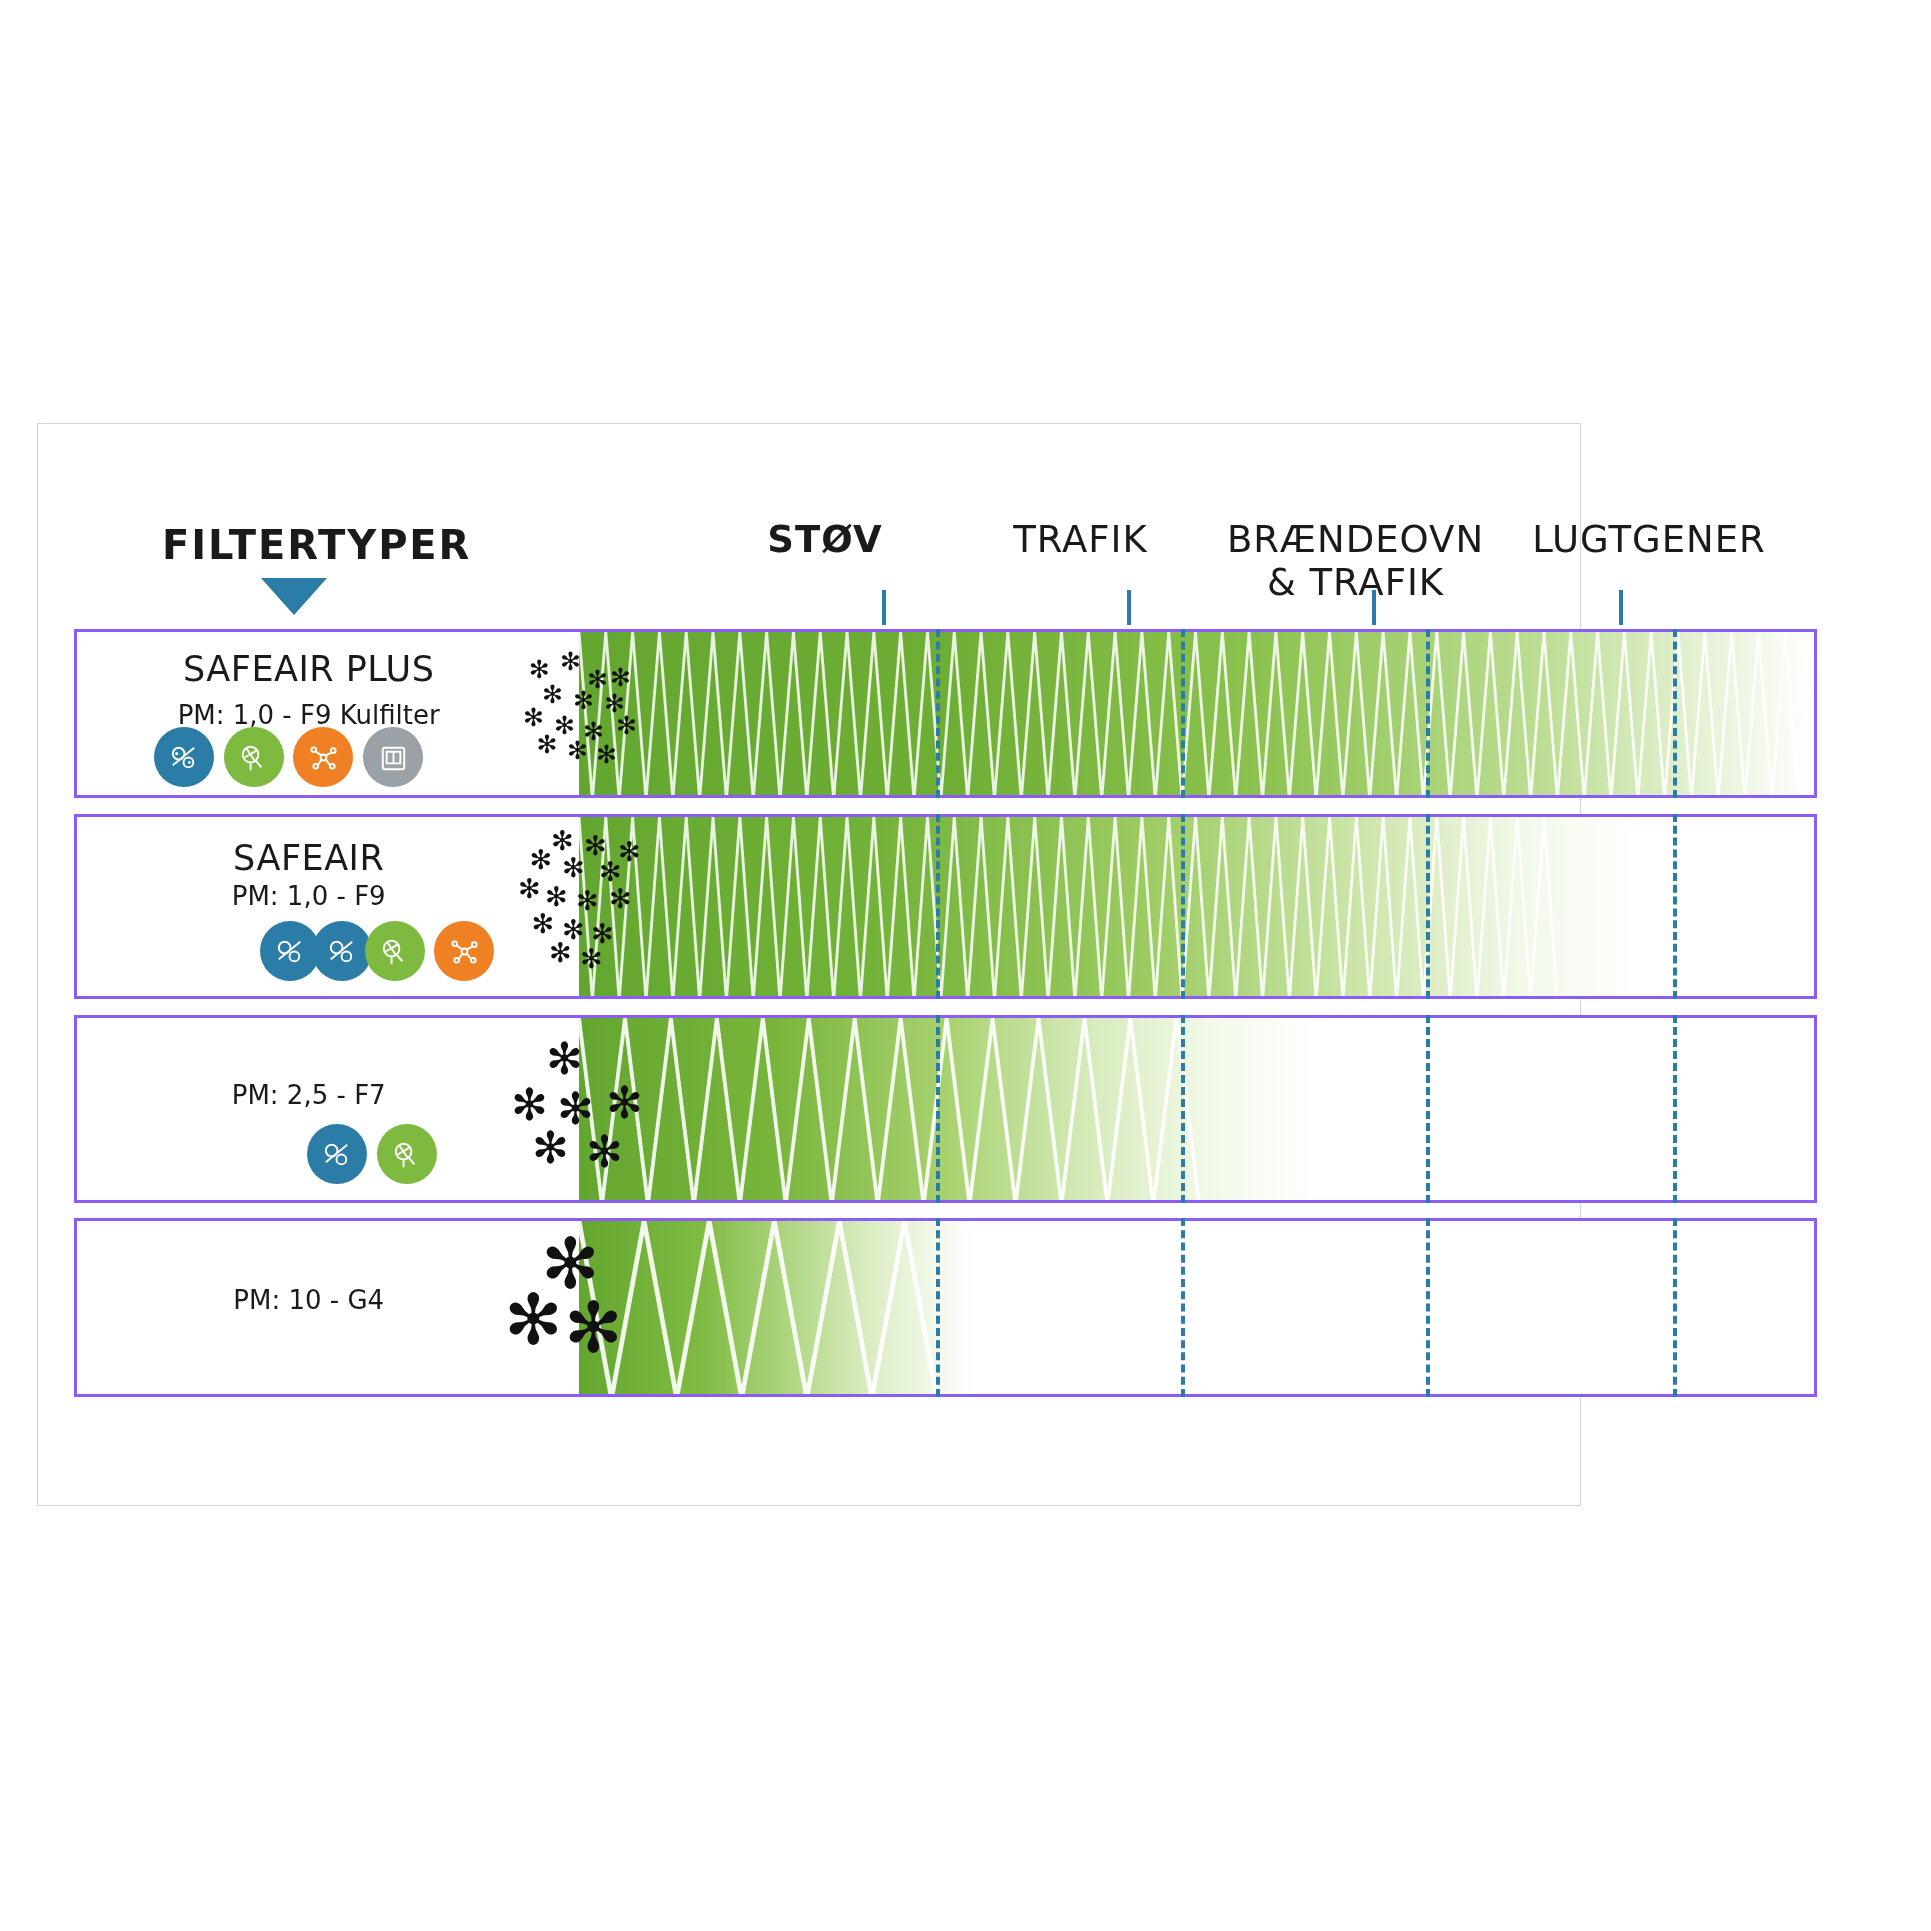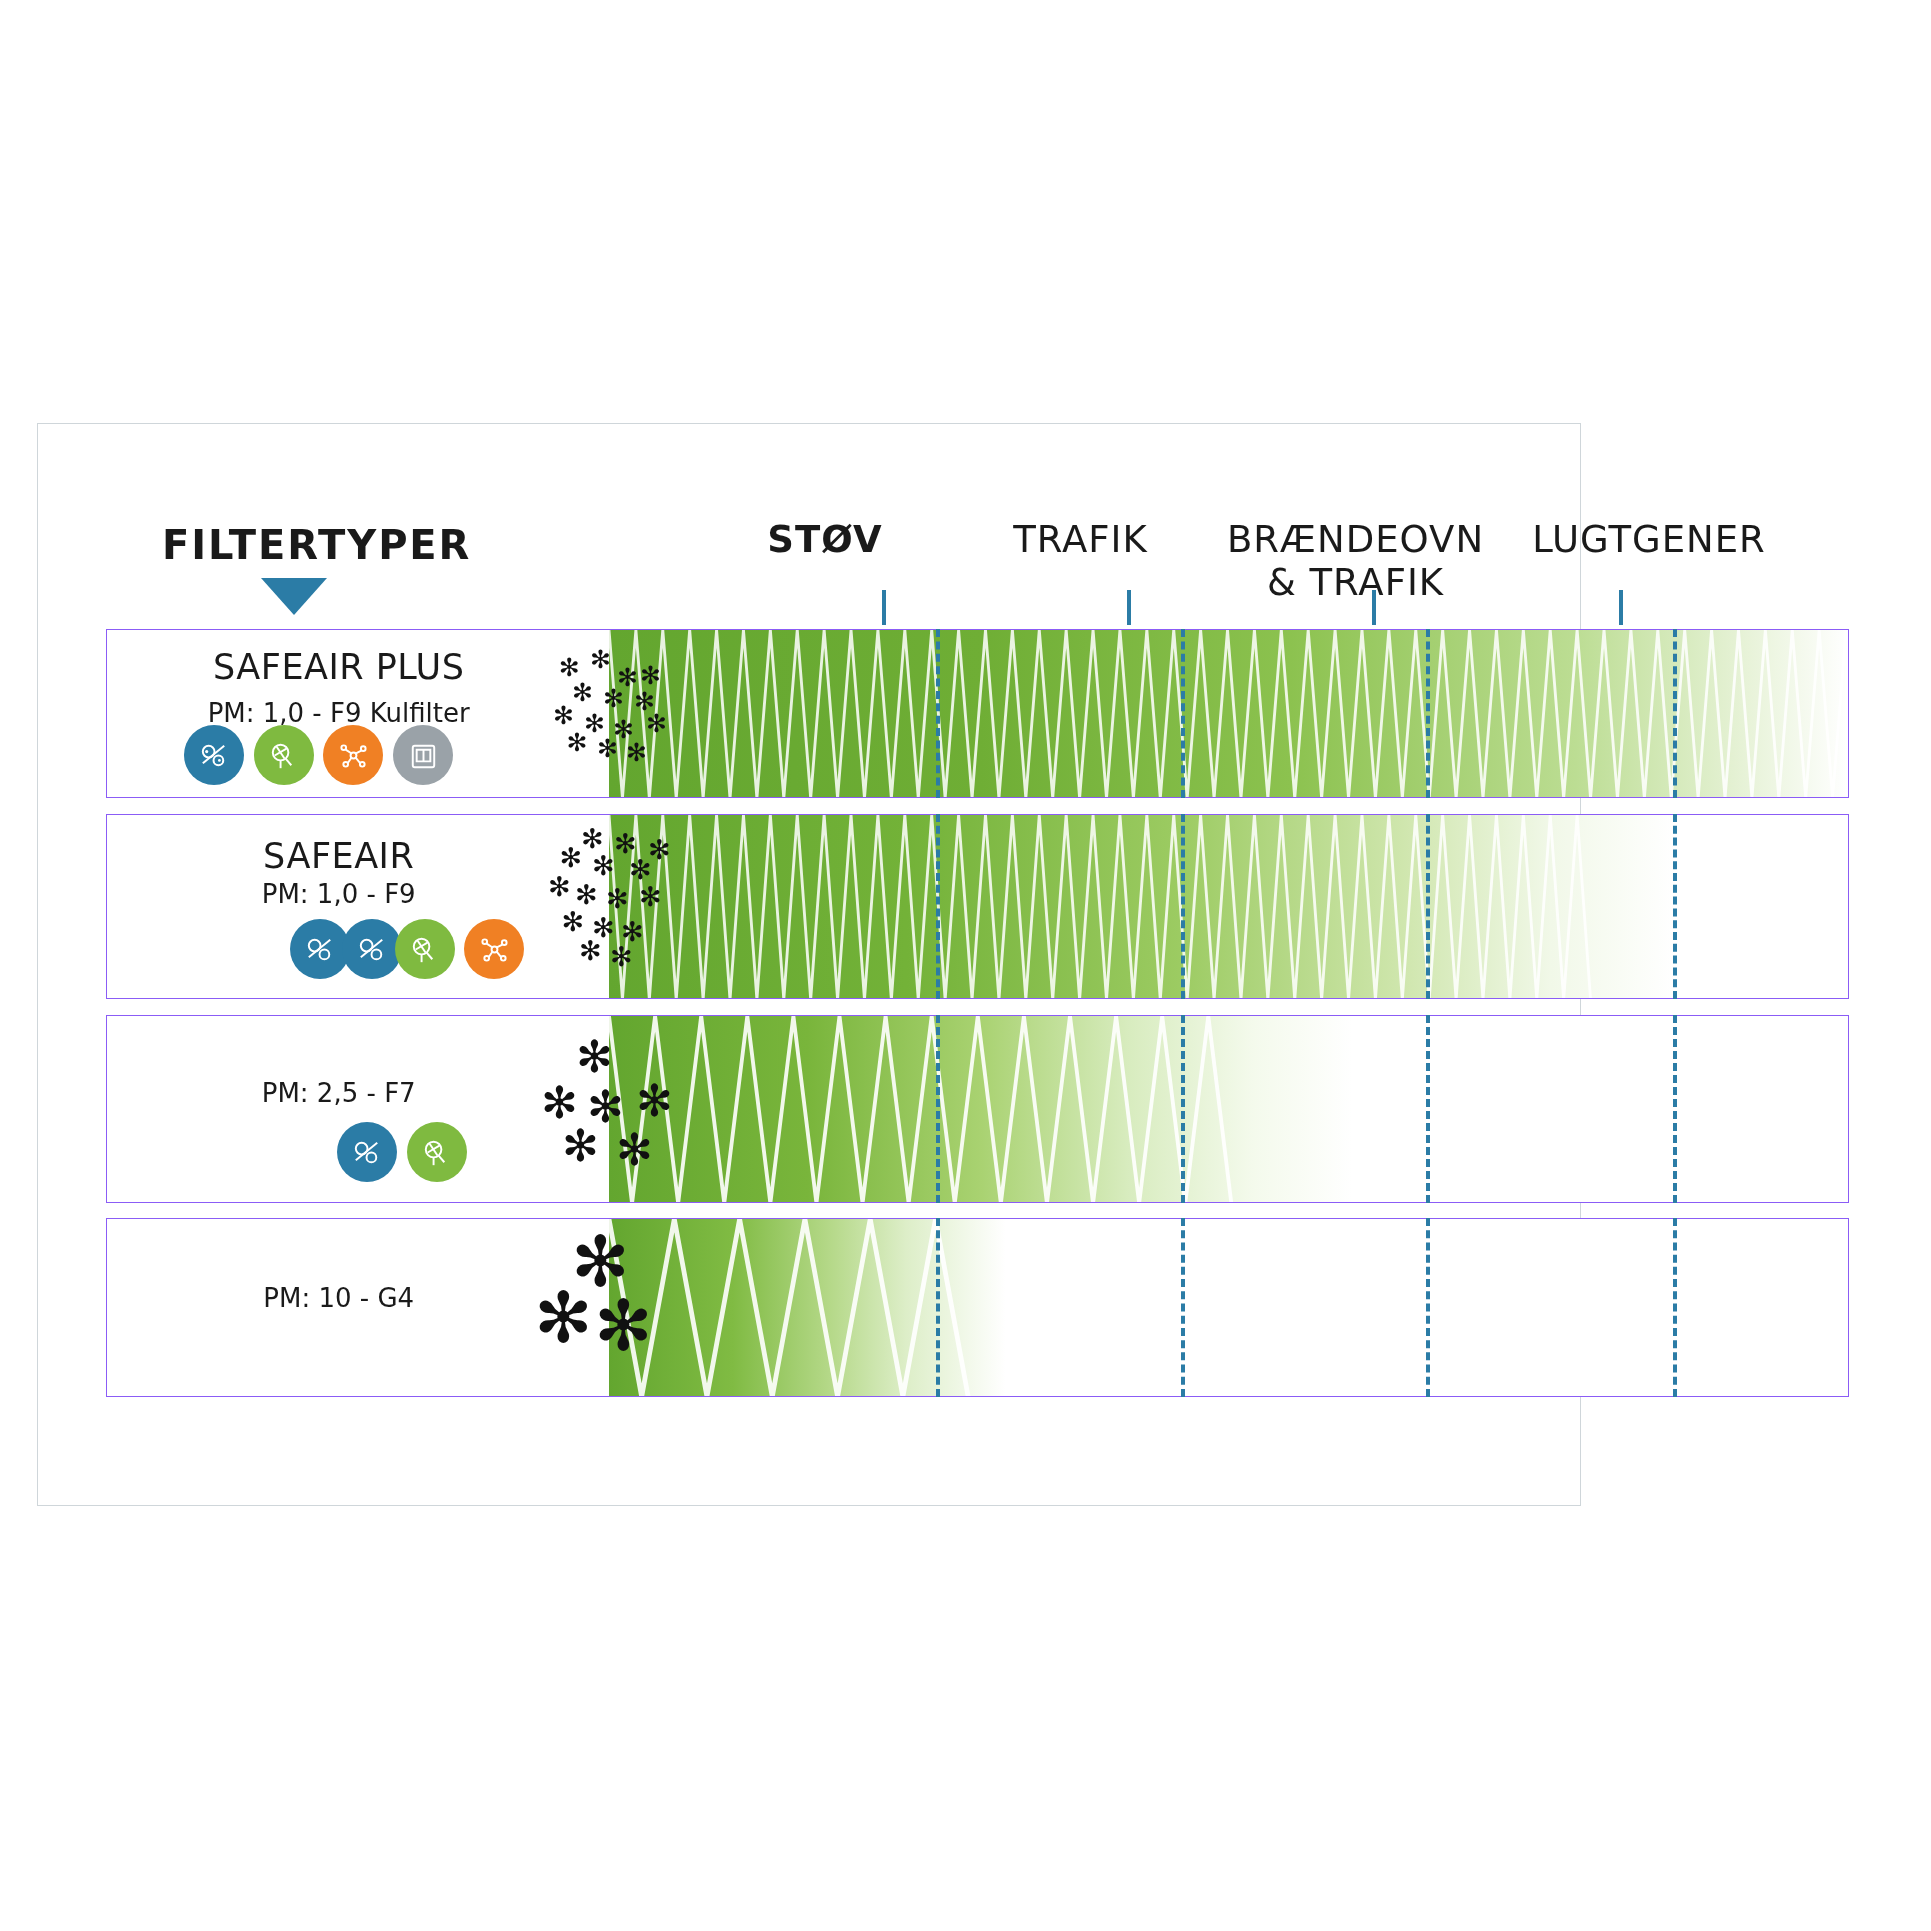--- a/index.html
+++ b/index.html
@@ -69,23 +69,23 @@
     line-height: 1.15;
   }
   .col-header .sub {
     display: block;
     font-size: 37px;
   }
 
   
   .row {
     position: absolute;
-    left: 68px;
+    left: 36px;
     width: 1743px;
-    border: 1px solid #8b5cf6;
+    border: 3px solid #8b5cf6;
     box-sizing: border-box;
     background: #ffffff;
     overflow: hidden;
   }
 
   .row-label {
     position: absolute;
     left: 0;
     top: 0;
     width: 502px;

